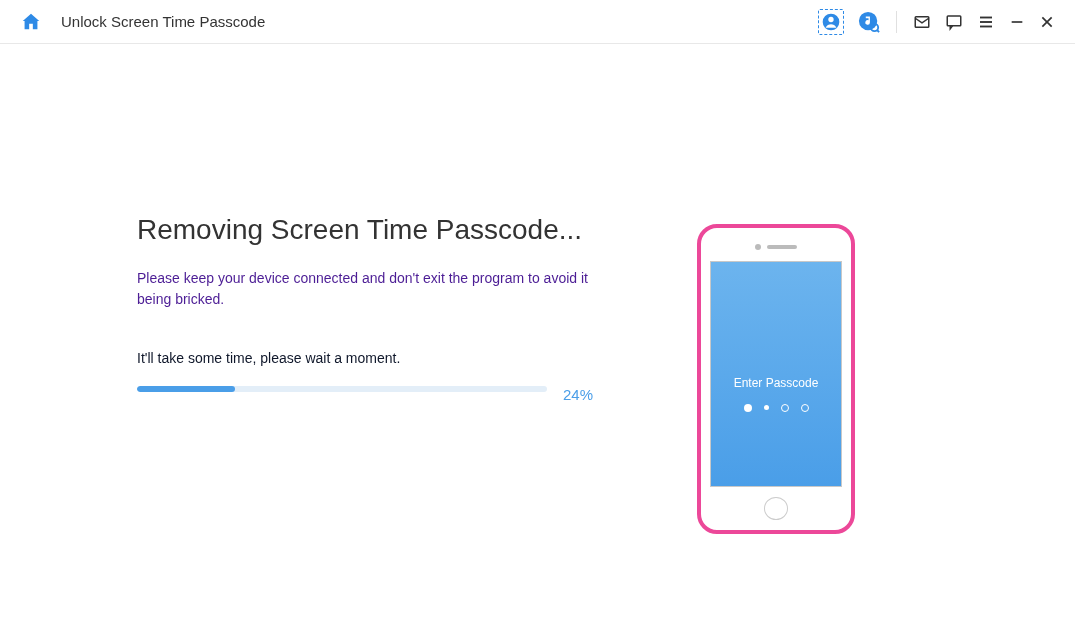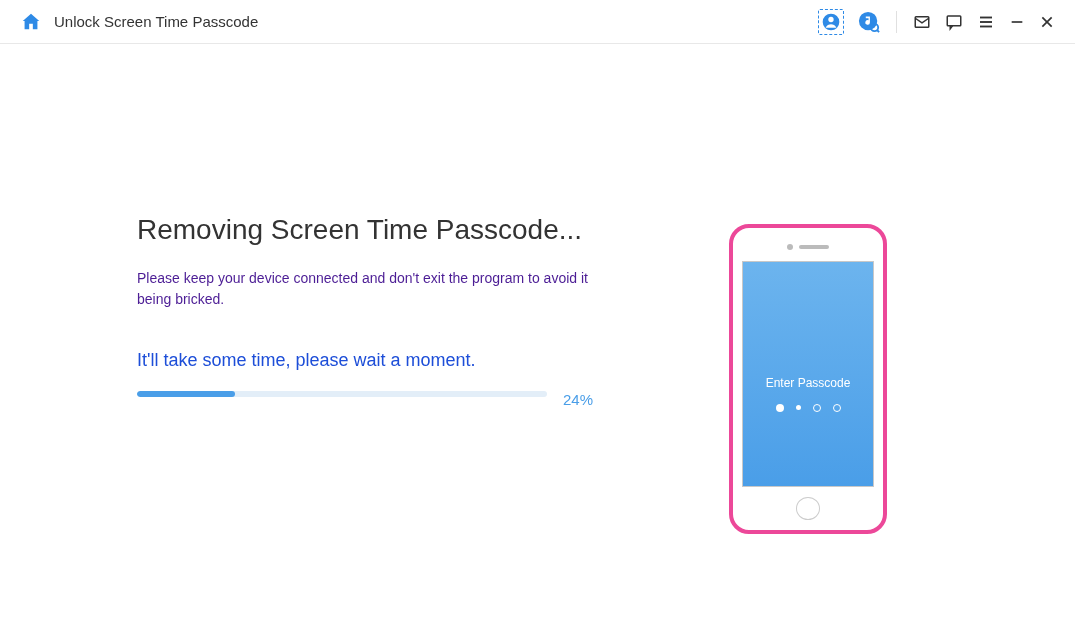--- a/index.html
+++ b/index.html
@@ -18,21 +18,21 @@
       display: flex;
       align-items: center;
       justify-content: space-between;
       height: 44px;
       padding: 0 20px;
       border-bottom: 1px solid #e8e8e8;
     }
     .header-left {
       display: flex;
       align-items: center;
-      gap: 12px;
+      gap: 19px;
     }
     .header-right {
       display: flex;
       align-items: center;
       gap: 14px;
     }
     .page-title {
       font-size: 15px;
       color: #333;
       font-weight: 400;
@@ -51,42 +51,42 @@
       margin: 0 2px;
     }
     .selected-box {
       border: 1px dashed #2e8ae6;
       padding: 2px;
       border-radius: 2px;
     }
     .content {
       display: flex;
       padding: 170px 130px 0 137px;
-      gap: 112px;
+      gap: 80px;
     }
     .left-col {
       flex: 1;
       max-width: 480px;
     }
     .main-heading {
       font-size: 28px;
       color: #333;
       font-weight: 400;
       margin-bottom: 22px;
     }
     .subtext {
       font-size: 14px;
       color: #4c1d95;
       line-height: 1.5;
       margin-bottom: 40px;
       max-width: 460px;
     }
     .wait-text {
-      font-size: 18px;
-      color: #1d4ed8;
+      font-size: 14px;
+      color: #0f172a;
       margin-bottom: 20px;
     }
     .progress-row {
       display: flex;
       gap: 16px;
     }
     .progress-bar {
       width: 410px;
       height: 6px;
       background: #e3eef8;

